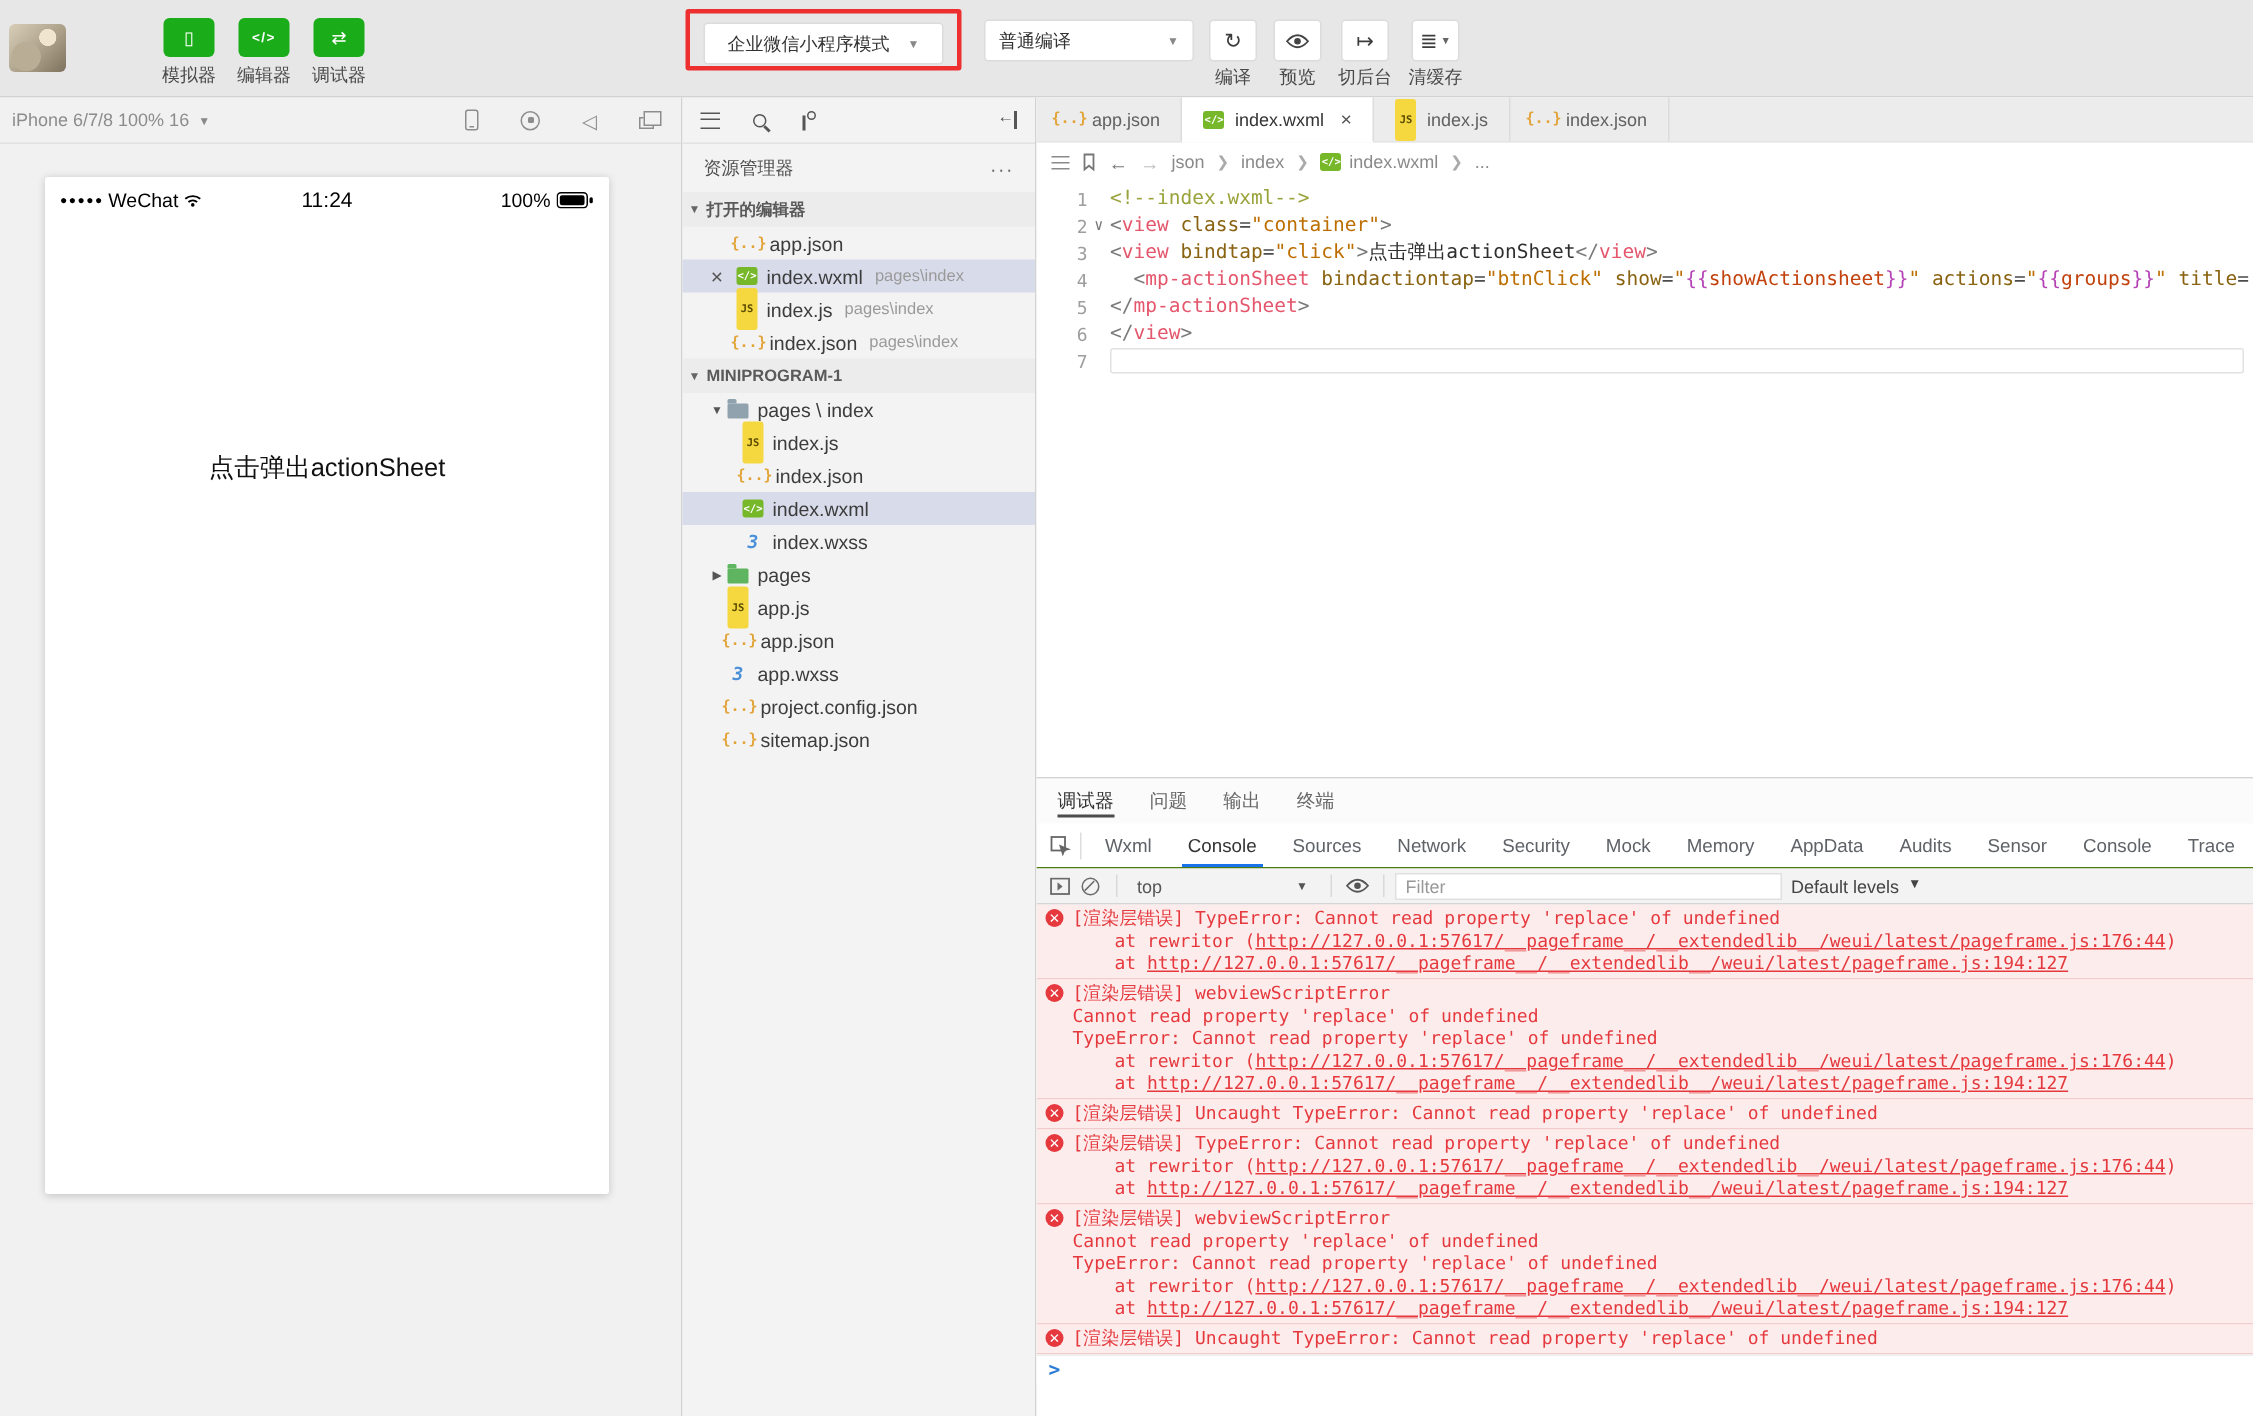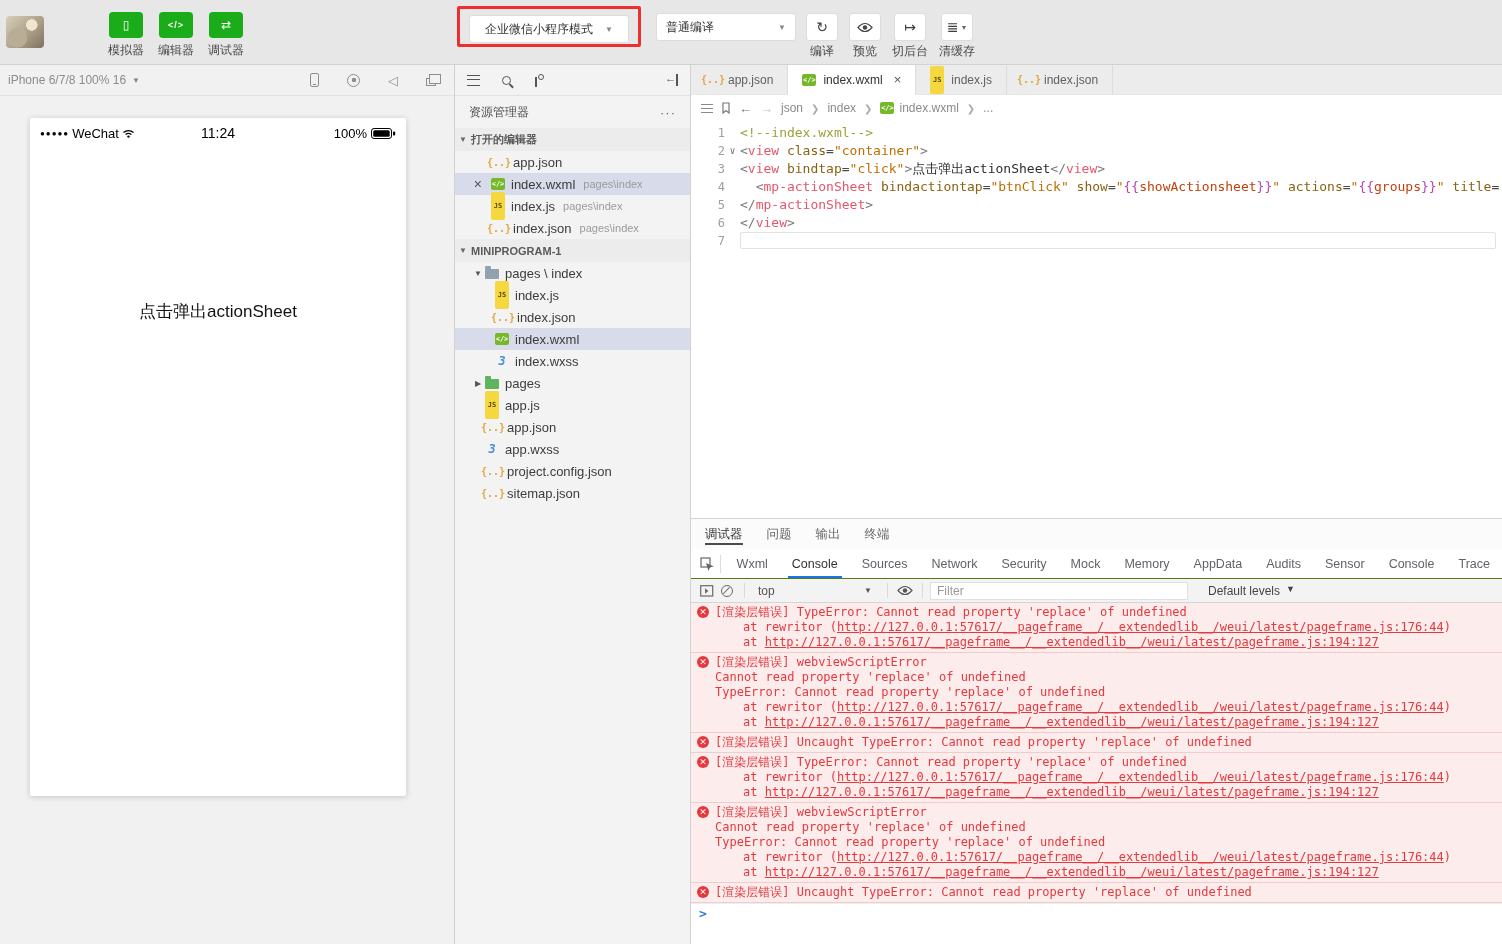--- a/index.html
+++ b/index.html
@@ -123,21 +123,21 @@
   #console-toolbar{height:24px;background:#f3f3f3;border-bottom:1px solid #d5d5d5;display:flex;align-items:center;font-size:12px;color:#555;padding:0 6px}
   .vsep{width:1px;height:15px;background:#d9d9d9;margin:0 7px;flex:none}
   .ct-icon{display:flex;align-items:center;justify-content:center;width:20px;cursor:pointer}
   .clear-ic{width:12px;height:12px;border:1.4px solid #6a6a6a;border-radius:50%;position:relative;display:inline-block}
   .clear-ic::after{content:"";position:absolute;left:0px;top:4.3px;width:9px;height:1.4px;background:#6a6a6a;transform:rotate(-45deg)}
   .top-select{width:128px;display:flex;align-items:center;justify-content:space-between;padding:0 8px 0 6px;cursor:pointer}
   .top-select .caret{color:#555}
   #filter-box{background:#fff;border:1px solid #e0e0e0;height:18px;display:flex;align-items:center;width:258px;padding:4px 6px}
   #filter-box input{border:none;outline:none;font-size:12px;width:100%;color:#333;background:transparent;font-family:"Liberation Sans",sans-serif}
   #filter-box input::placeholder{color:#999}
-  .levels{margin-left:20px;display:flex;align-items:flex-start;gap:6px;cursor:pointer;color:#444}
+  .levels{margin-left:6px;display:flex;align-items:flex-start;gap:6px;cursor:pointer;color:#444}
   .levels .caret{font-size:9px;color:#444}
   #console{font-family:"DejaVu Sans Mono",monospace;font-size:12px;color:#3a3a3a}
   .msg{padding:2px 8px 2px 6px;border-bottom:1px solid}
   .msg.warning{background:#fffbe5;border-color:#f3e9c2;color:#474230}
   .msg.error{background:#fcecec;border-color:#f0cccc;color:#e5393e}
   .msg .line{line-height:15px;white-space:pre;position:relative}
   .line.head{padding-left:18px}
   .line.body{padding-left:18px}
   .line.stack{padding-left:46px}
   .err-ic{position:absolute;left:0;top:1px;width:12px;height:12px;border-radius:50%;background:#e5393e;color:#fff;font-size:9px;line-height:12px;text-align:center;font-family:"Liberation Sans",sans-serif}

